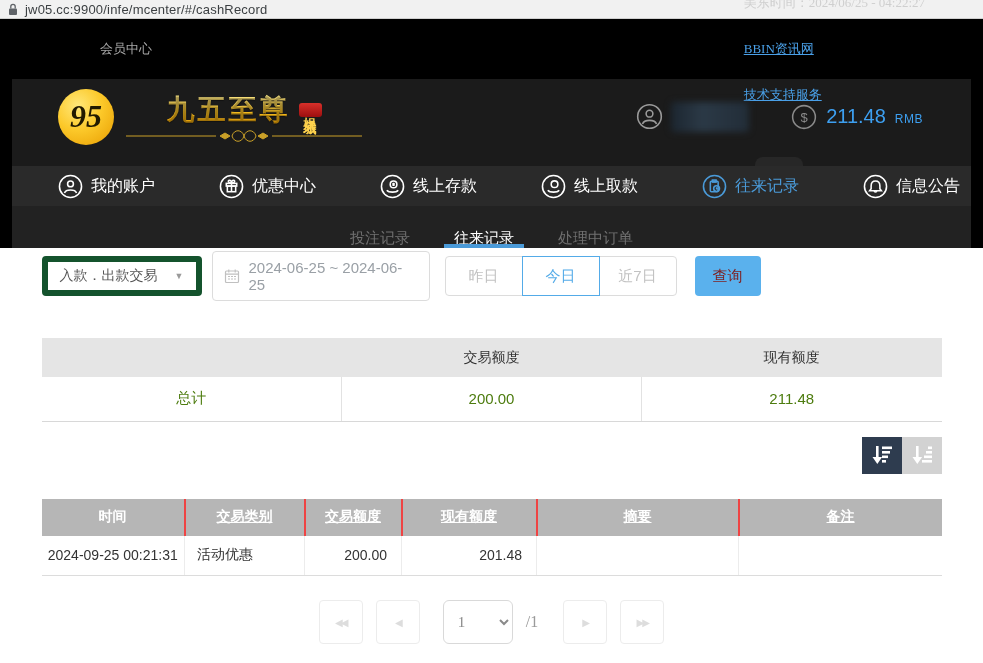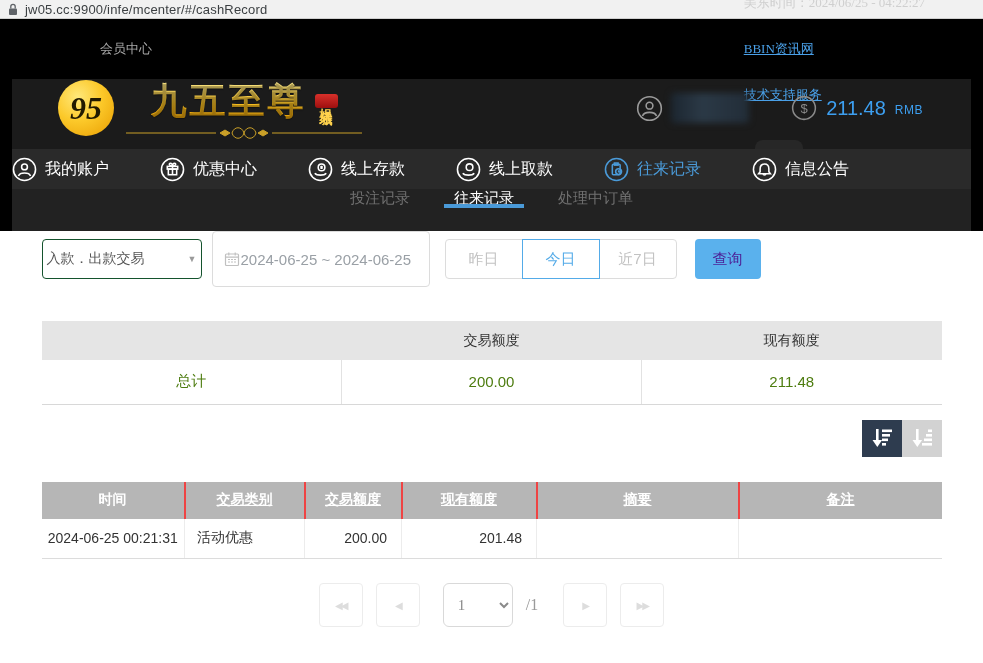--- a/index.html
+++ b/index.html
@@ -15,86 +15,86 @@
   .topbar { height:60px; background:#000; display:flex; align-items:center;
             justify-content:space-between; padding:0 58px 0 100px;font-family:Liberation Serif, serif; }
   .topbar .member { color:#a8a8a8; font-size:13px; }
   .topbar .right { display:flex; align-items:flex-start; gap:28px;flex-direction:column; }
   .topbar .time { color:#cfcfcf; font-size:13px; }
   .topbar a { color:#4aa0e8; font-size:13px; text-decoration:underline; }
 
   .dark-section { background:#000; }
   .inner { margin:0 12px; }
 
-  .header-inner { height:70px; background:#1b1b1b; display:flex;
+  .header-inner { height:87px; background:#1b1b1b; display:flex;
                   align-items:center; justify-content:space-between;
                   padding:0 48px 12px 46px; }
   .logo { display:flex; align-items:center; gap:10px; }
   .logo-circle { width:56px; height:56px; border-radius:50%;
                  background:radial-gradient(circle at 35% 30%, #ffe87a 0%, #fcc92a 45%, #e89c00 100%);
                  display:flex; align-items:center; justify-content:center;
                  font-family:"Liberation Serif", serif; font-style:italic; font-weight:bold;
                  font-size:32px; color:#221a00; }
   .logo-col { display:flex; flex-direction:column; align-items:center; }
   .logo-row { display:flex; align-items:center; gap:8px; }
-  .logo-title { font-size:36px; font-weight:bold; letter-spacing:3px;
+  .logo-title { font-size:28px; font-weight:bold; letter-spacing:3px;
                 background:linear-gradient(#ffec8c 10%, #fdc322 55%, #e89b00 95%);
                 -webkit-background-clip:text; background-clip:text; color:transparent;
                 text-shadow:0 1px 1px rgba(0,0,0,.35); }
   .logo-badge { background:linear-gradient(#d8302a, #9d0f0f); border-radius:3px;
                 color:#ffd34d; font-size:13px; font-weight:bold; line-height:15px;
                 padding:4px 4px; writing-mode:vertical-lr; text-orientation:upright;
                 letter-spacing:2px; }
   .account { display:flex; align-items:center; }
   .blur-name { width:78px; height:30px; margin-left:8px; border-radius:3px;
                background:linear-gradient(90deg,#1c2630,#2b3946 40%,#222d38);
                filter:blur(3px); }
   .wallet { display:flex; align-items:center; margin-left:42px; gap:9px; }
   .balance { color:#3d9ff0; font-size:20px; }
   .currency { color:#3d9ff0; font-size:12px; letter-spacing:.5px; margin-top:4px; }
 
   .nav-inner { height:40px; background:#2a2a2a; display:flex; align-items:center;
-               gap:51px; position:relative; }
+               padding-left:46px; gap:64px; position:relative; }
   .nav-notch { position:absolute; top:-9px; left:743px; width:48px; height:9px;
                background:#272727; border-radius:8px 8px 0 0; }
   .nav-item { display:flex; align-items:center; gap:8px; color:#fff;
               font-size:16px; cursor:pointer; }
   .nav-item.active { color:#4a9ad8; }
   .nav-item svg { stroke:#fff; }
   .nav-item.active svg { stroke:#4a9ad8; }
 
-  .subnav-inner { height:42px; background:#222; display:flex; align-items:flex-start;
+  .subnav-inner { height:42px; background:#222; display:flex; align-items:flex-end;
                   justify-content:center; gap:32px; }
   .subtab { display:flex; align-items:center; font-size:15px; color:#707070;
             position:relative; padding:0 6px; cursor:pointer; }
   .subtab.active { color:#fff; }
   .subtab.active::after { content:""; position:absolute; left:-4px; right:-4px;
             bottom:0; height:4px; background:#4a9ad8; }
 
   
   .content { background:#fff; }
   .container { width:900px; margin:0 auto; }
 
   .filter-row { display:flex; align-items:center; margin-top:8px; height:40px; }
-  .select-box { width:160px; height:40px; border:1px solid #14532d; border-radius:4px;
-                display:flex; align-items:center; padding:0 4px; font-size:14px;
+  .select-box { width:160px; height:40px; border:6px solid #14532d; border-radius:4px;
+                display:flex; align-items:center; padding:0 12px; font-size:14px;
                 color:#555; cursor:pointer; }
   .select-box .caret { margin-left:auto; font-size:9px; color:#9a9a9a; }
-  .date-box { margin-left:10px; width:218px; height:56px; border:1px solid #dcdcdc;
+  .date-box { margin-left:10px; width:218px; height:50px; border:1px solid #dcdcdc;
               border-radius:4px; display:flex; align-items:center; padding:0 11px;
-              gap:1px; font-size:15px; color:#9aa0a6; cursor:pointer; }
+              gap:9px; font-size:15px; color:#9aa0a6; cursor:pointer; }
   .quick-group { display:flex; margin-left:15px; }
   .quick-btn { width:78px; height:40px; background:#fff; border:1px solid #dcdcdc;
                font-size:15px; color:#c2c2c2; cursor:pointer; margin-left:-1px;
                font-family:inherit; }
   .quick-btn:first-child { margin-left:0; border-radius:4px 0 0 4px; }
   .quick-btn:last-child { border-radius:0 4px 4px 0; }
   .quick-btn.active { border:1px solid #54abe8; color:#54abe8; position:relative; z-index:1; }
   .search-btn { margin-left:18px; width:66px; height:40px; background:#5ab1ed;
-                border:none; border-radius:4px; color:#4c1d95; font-size:15px;
+                border:none; border-radius:4px; color:#7f1d1d; font-size:15px;
                 cursor:pointer; font-family:inherit; }
 
   table { border-collapse:collapse; width:900px; table-layout:fixed; }
   .summary-table { margin-top:42px; }
   .summary-table th { background:#e5e5e5; height:39px; font-weight:normal;
                       font-size:14px; color:#333; }
   .summary-table td { height:44px; text-align:center; font-size:15px; color:#4d7c0f;
                       border-bottom:1px solid #d8d8d8; }
   .summary-table td + td { border-left:1px solid #e2e2e2; }
 
@@ -370,21 +370,21 @@
           <th>时间</th>
           <th>交易类别</th>
           <th>交易额度</th>
           <th>现有额度</th>
           <th>摘要</th>
           <th>备注</th>
         </tr>
       </thead>
       <tbody>
         <tr>
-          <td class="cell-center">2024-06-25 00:21:31</td>
+          <td class="cell-center">2024-09-25 00:21:31</td>
           <td class="cell-left">活动优惠</td>
           <td class="cell-right">200.00</td>
           <td class="cell-right">201.48</td>
           <td></td>
           <td></td>
         </tr>
       </tbody>
     </table>
 
     <div class="pagination">

